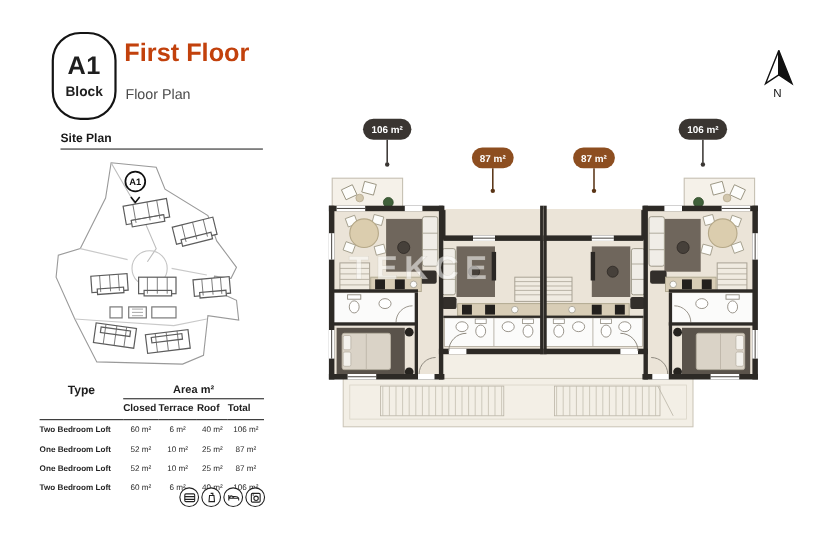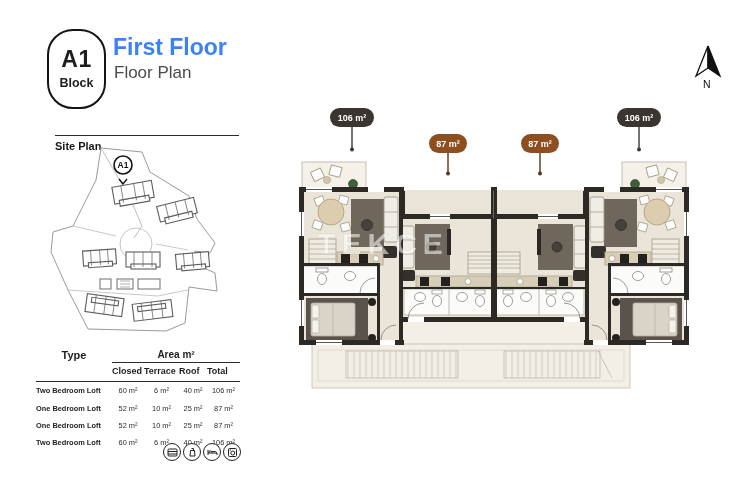--- a/index.html
+++ b/index.html
@@ -3,24 +3,24 @@
 <meta charset="utf-8">
 <style>
   html,body{margin:0;padding:0;background:#fff;}
   .page{position:relative;width:754px;height:498px;background:#ffffff;overflow:hidden;
         font-family:"Liberation Sans",sans-serif;color:#1e1e1e;}
   
   .block-badge{position:absolute;left:47px;top:29px;width:55px;height:76px;border:2.5px solid #141414;
         border-radius:26px;display:flex;flex-direction:column;align-items:center;justify-content:center;background:#fff;}
   .block-code{font-size:23px;font-weight:bold;line-height:1;letter-spacing:.5px;}
   .block-label{font-size:12.5px;font-weight:bold;margin-top:5px;}
-  .page-title{position:absolute;left:113px;top:34px;font-size:23px;font-weight:bold;color:#3b82f6;}
-  .page-subtitle{position:absolute;left:114px;top:63px;font-size:17px;color:#4b4b4b;}
-  
-  .site-plan-label{position:absolute;left:55px;top:120px;font-size:11px;font-weight:bold;color:#181818;margin-top:20px;}
+  .page-title{position:absolute;left:113px;top:34px;font-size:23px;font-weight:bold;color:#c2410c;}
+  .page-subtitle{position:absolute;left:114px;top:78px;font-size:13px;color:#4b4b4b;}
+  
+  .site-plan-label{position:absolute;left:55px;top:120px;font-size:11px;font-weight:bold;color:#181818;}
   .site-plan-rule{position:absolute;left:55px;top:135px;width:184px;height:1.2px;background:#2a2a2a;}
   .site-plan-svg{position:absolute;left:38px;top:140px;}
   
   .area-table{position:absolute;left:36px;top:349px;width:204px;display:grid;
         grid-template-columns:76px 32px 35px 28px 33px;align-items:center;}
   .th-type{grid-row:1/3;grid-column:1;font-size:11px;font-weight:bold;text-align:center;
         border-bottom:1.4px solid #2b2b2b;padding-bottom:20px;}
   .th-area{grid-column:2/6;font-size:10px;font-weight:bold;text-align:center;
         border-bottom:1.4px solid #2b2b2b;padding-bottom:2px;}
   .th-col{font-size:9px;font-weight:bold;text-align:left;border-bottom:1.4px solid #2b2b2b;

